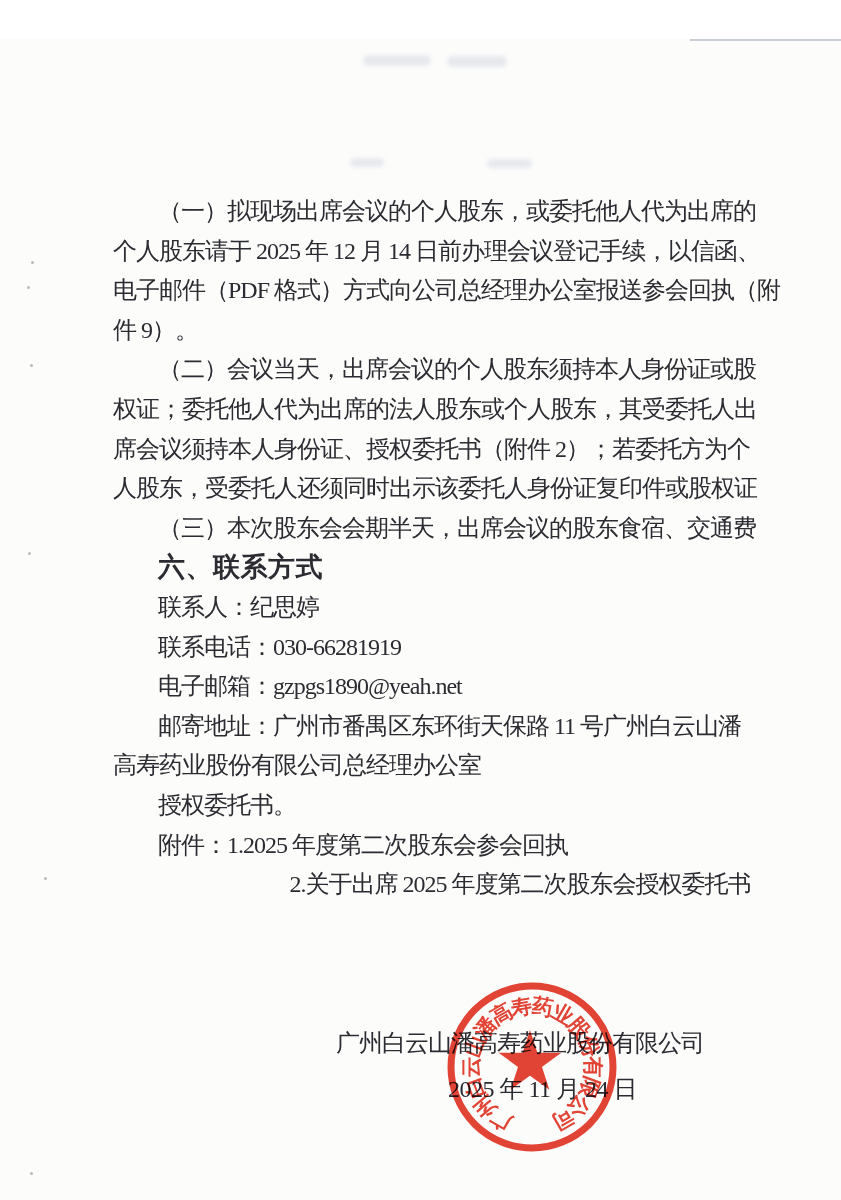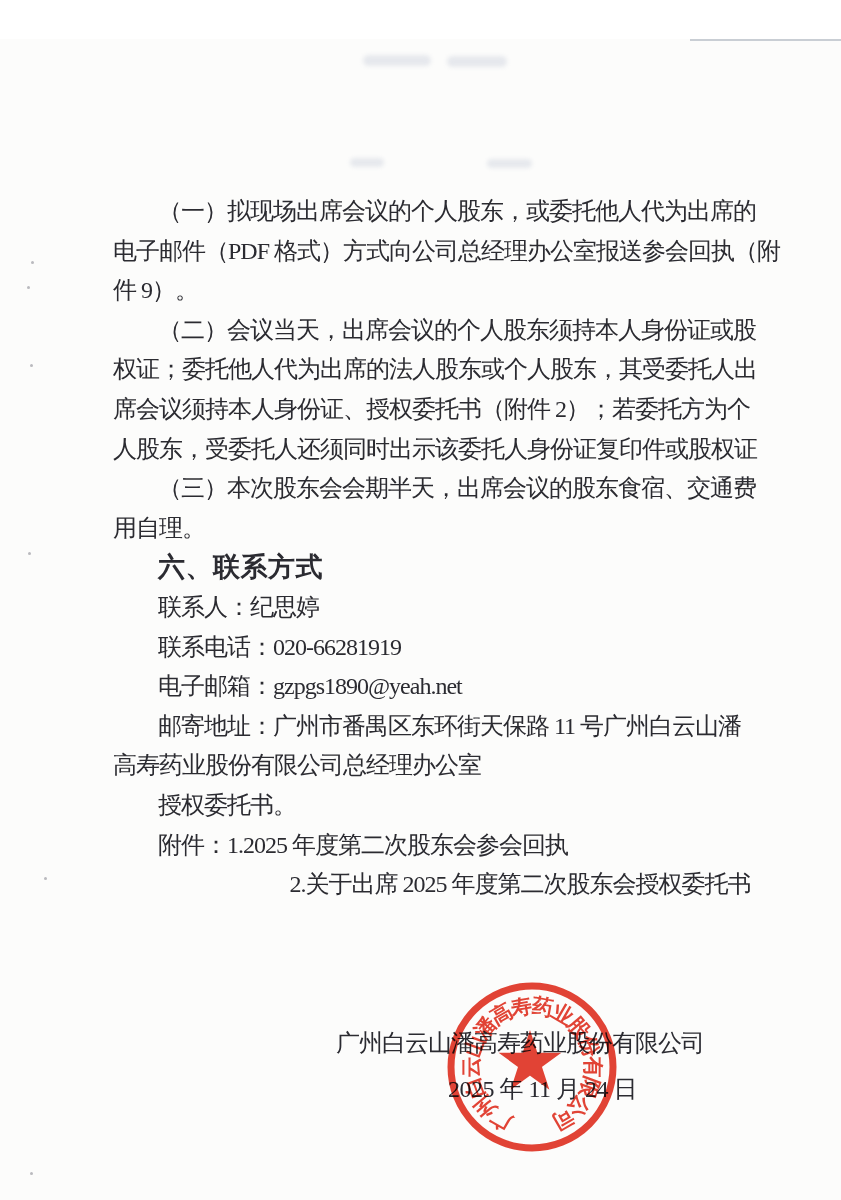--- a/index.html
+++ b/index.html
@@ -90,31 +90,31 @@
   <div class="smudge s4"></div>
   <div class="speck" style="left:31px;top:222px"></div>
   <div class="speck" style="left:27px;top:247px"></div>
   <div class="speck" style="left:30px;top:325px"></div>
   <div class="speck" style="left:28px;top:513px"></div>
   <div class="speck" style="left:44px;top:838px"></div>
   <div class="speck" style="left:30px;top:1133px"></div>
 
   <main class="body-text">
     <p class="bline first">（一）拟现场出席会议的个人股东，或委托他人代为出席的</p>
+    <p class="bline">个人股东请于 2025 年 12 月 14 日前办理会议登记手续，以信函、</p>
     <p class="bline">电子邮件（PDF 格式）方式向公司总经理办公室报送参会回执（附</p>
     <p class="bline">件 9）。</p>
     <p class="bline first">（二）会议当天，出席会议的个人股东须持本人身份证或股</p>
     <p class="bline">权证；委托他人代为出席的法人股东或个人股东，其受委托人出</p>
     <p class="bline">席会议须持本人身份证、授权委托书（附件 2）；若委托方为个</p>
     <p class="bline">人股东，受委托人还须同时出示该委托人身份证复印件或股权证</p>
     <p class="bline first">（三）本次股东会会期半天，出席会议的股东食宿、交通费</p>
-    <p class="bline">用自理。</p>
     <p class="bline first heading">六、联系方式</p>
     <p class="bline first">联系人：纪思婷</p>
-    <p class="bline first">联系电话：020-66281919</p>
+    <p class="bline first">联系电话：030-66281919</p>
     <p class="bline first">电子邮箱：gzpgs1890@yeah.net</p>
     <p class="bline first">邮寄地址：广州市番禺区东环街天保路 11 号广州白云山潘</p>
     <p class="bline">高寿药业股份有限公司总经理办公室</p>
     <p class="bline first">授权委托书。</p>
     <p class="bline first">附件：1.2025 年度第二次股东会参会回执</p>
     <p class="bline attach2">2.关于出席 2025 年度第二次股东会授权委托书</p>
   </main>
 
   <div class="sig-company">广州白云山潘高寿药业股份有限公司</div>
   <div class="sig-date">2025 年 11 月 24 日</div>

